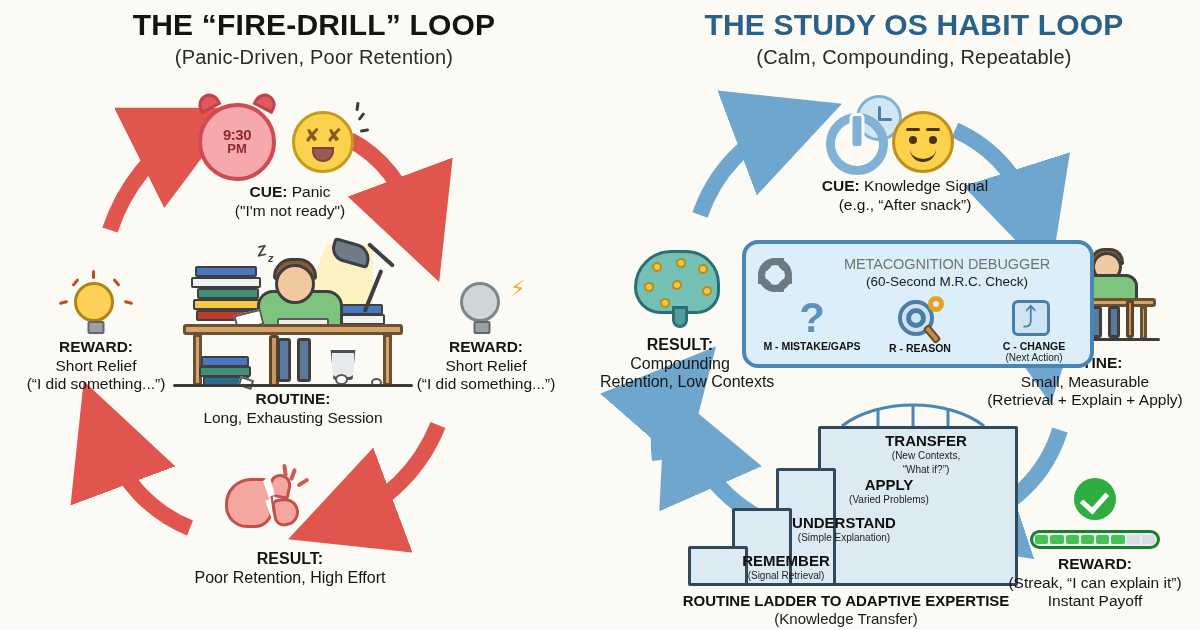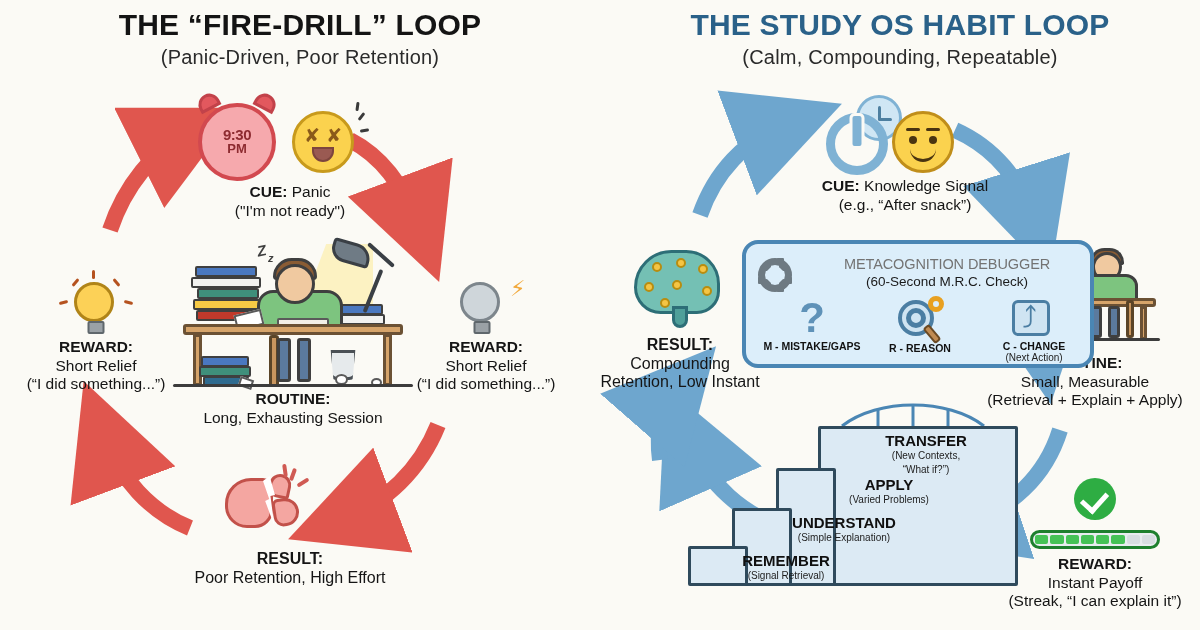--- a/index.html
+++ b/index.html
@@ -4,21 +4,21 @@
 <style>
   html,body{margin:0;padding:0;}
   body{
     width:1200px;height:630px;overflow:hidden;
     background:#fbfaf5;
     font-family:"Liberation Sans","DejaVu Sans",sans-serif;
     color:#1b1b1b;
   }
   #stage{position:relative;width:1200px;height:630px;}
 
-  .panel{position:absolute;top:0;height:630px;width:600px;}
+  .panel{position:absolute;top:0;height:630px;width:600px;padding-left:28px;}
   .panel-left{left:0;}
   .panel-right{left:600px;}
 
   .title{
     position:absolute;left:0;width:100%;text-align:center;
     font-weight:bold;letter-spacing:.2px;
   }
   .title .main{font-size:30px;line-height:34px;}
   .title .sub{font-size:20px;line-height:26px;font-weight:normal;margin-top:2px;}
   .t-left .main{color:#141414;}
@@ -348,21 +348,21 @@
           <div class="nd" style="left:44px;top:10px;"></div>
           <div class="nd" style="left:66px;top:16px;"></div>
           <div class="nd" style="left:12px;top:34px;"></div>
           <div class="nd" style="left:40px;top:32px;"></div>
           <div class="nd" style="left:70px;top:38px;"></div>
           <div class="nd" style="left:28px;top:50px;"></div>
         </div>
       </div>
       <div class="lbl" style="font-weight:bold;font-size:16px;">RESULT:</div>
       <div class="lbl" style="font-size:16px;">Compounding</div>
-      <div class="lbl" style="font-size:16px;">Retention, Low Instant</div>
+      <div class="lbl" style="font-size:16px;">Retention, Low Contexts</div>
     </div>
 
     <div class="node" style="left:370px;top:242px;width:230px;">
       <div class="desk2">
 
         <div class="bk" style="left:12px;top:22px;width:40px;background:#cfd8de;"></div>
         <div class="bk" style="left:10px;top:31px;width:44px;background:#4a78c0;"></div>
         <div class="bk" style="left:14px;top:40px;width:40px;background:#f1f1ef;"></div>
 
         <div class="hair" style="left:80px;top:6px;width:34px;height:17px;"></div>
@@ -450,31 +450,35 @@
       <div class="stepLabel" style="left:56px;top:118px;width:200px;text-align:center;">
         <div class="n">UNDERSTAND</div>
         <div class="s">(Simple Explanation)</div>
       </div>
       <div class="stepLabel" style="left:8px;top:156px;width:180px;text-align:center;">
         <div class="n">REMEMBER</div>
         <div class="s">(Signal Retrieval)</div>
       </div>
     </div>
 
+    <div class="botcap" style="left:36px;top:592px;width:420px;">
+      <div class="n">ROUTINE LADDER TO ADAPTIVE EXPERTISE</div>
+      <div class="s">(Knowledge Transfer)</div>
+    </div>
 
     <div class="node" style="left:390px;top:478px;width:210px;">
       <div class="check"></div>
       <div class="pbar" style="margin-top:10px;">
         <div class="pseg on"></div>
           <div class="pseg on"></div>
           <div class="pseg on"></div>
         <div class="pseg on"></div>
           <div class="pseg on"></div>
           <div class="pseg on"></div>
         <div class="pseg"></div>
           <div class="pseg"></div>
       </div>
       <div class="lbl" style="font-weight:bold;margin-top:6px;">REWARD:</div>
+      <div class="lbl q">(Streak, “I can explain it”)</div>
       <div class="lbl">Instant Payoff</div>
-      <div class="lbl q">(Streak, “I can explain it”)</div>
     </div>
   </div>
 </div>
 
 </body></html>

